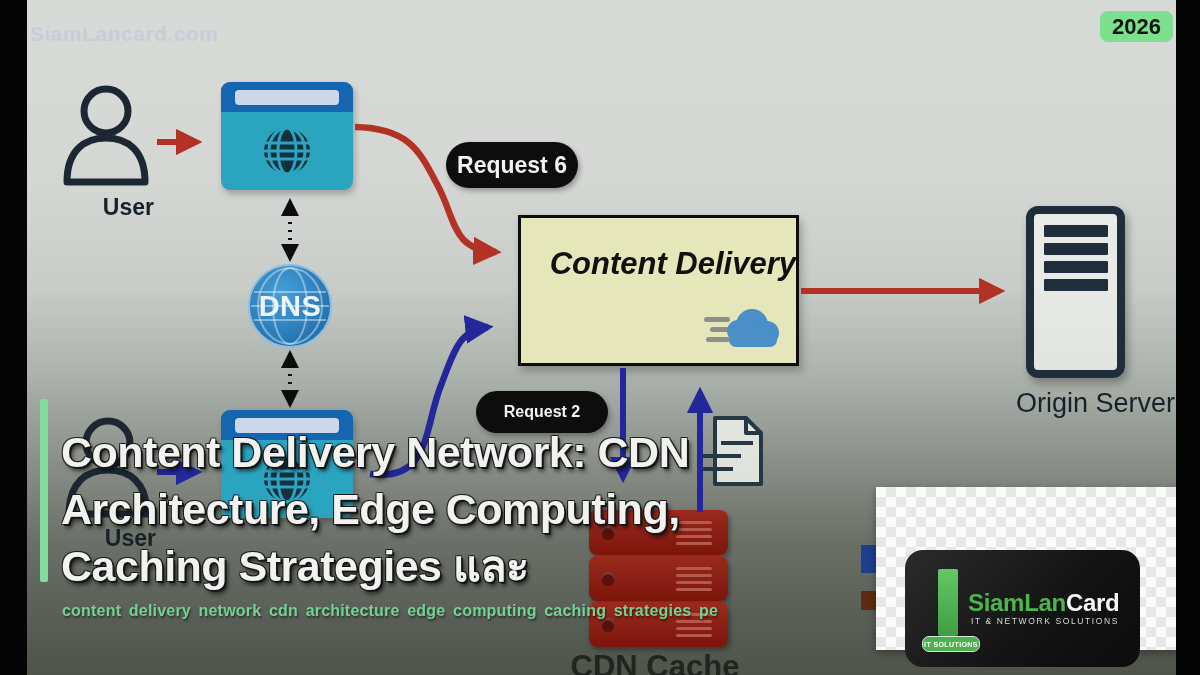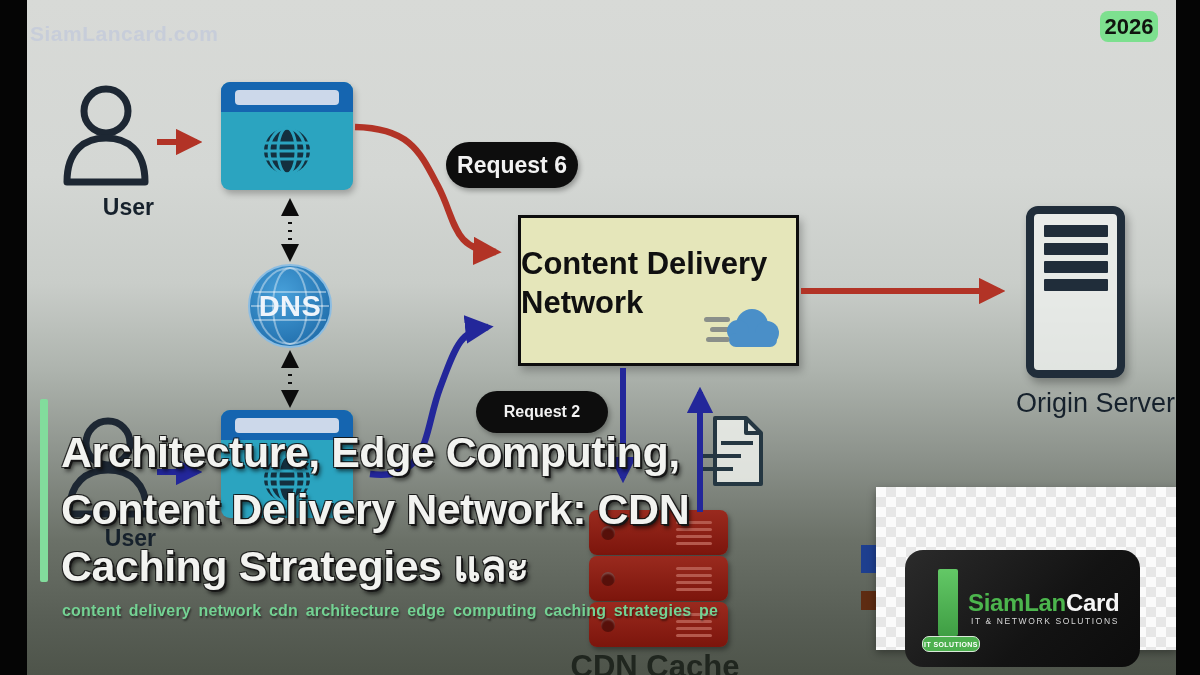--- a/index.html
+++ b/index.html
@@ -6,21 +6,21 @@
   #stage{position:relative;width:1200px;height:675px;overflow:hidden;
     font-family:"Liberation Sans",sans-serif;
     background:linear-gradient(180deg,#d8dad7 0%,#d4d7d4 26%,#c9cdc9 42%,#adb3ad 55%,#8b918a 68%,#6b7168 80%,#585e55 92%,#4e544a 100%);}
   .abs{position:absolute;}
   
   .bar-left{left:0;top:0;width:27px;height:675px;background:#050505;z-index:9;}
   .bar-right{left:1176px;top:0;width:24px;height:675px;background:#050505;z-index:9;}
   
   .watermark{left:30px;top:22px;font-size:21px;font-weight:bold;color:rgba(186,195,220,0.55);letter-spacing:.5px;z-index:2;}
   
-  .year-badge{left:1100px;top:11px;width:58px;height:31px;background:#7de08f;border-radius:8px;
+  .year-badge{left:1100px;top:11px;width:73px;height:31px;background:#7de08f;border-radius:8px;
     display:flex;align-items:center;justify-content:center;font-size:22px;font-weight:bold;color:#10140f;z-index:2;}
   
   .node-label{color:#16212c;font-weight:bold;text-align:right;z-index:2;}
   
   .browser{width:132px;height:108px;border-radius:9px;background:#2ba4c0;overflow:hidden;
     box-shadow:2px 4px 6px rgba(0,0,0,0.25);z-index:2;}
   .browser .tbar{height:30px;background:#1565b0;position:relative;}
   .browser .addr{position:absolute;left:14px;top:8px;right:14px;height:15px;background:#ccd8ea;border-radius:4px;}
   .browser .globe{position:absolute;left:50%;top:30px;bottom:0;transform:translateX(-50%);display:flex;align-items:center;}
   
@@ -28,21 +28,21 @@
   .dns-label{position:absolute;left:0;top:0;width:88px;height:88px;display:flex;align-items:center;justify-content:center;
     color:#eef4fb;font-size:29px;font-weight:bold;letter-spacing:.5px;}
   
   .pill{background:#0d0d0d;border-radius:999px;display:flex;align-items:center;justify-content:center;
     color:#f2f2f2;font-weight:bold;z-index:2;box-shadow:2px 3px 5px rgba(0,0,0,0.3);}
   .pill1{left:446px;top:142px;width:132px;height:46px;font-size:23px;}
   .pill2{left:476px;top:391px;width:132px;height:42px;font-size:16px;}
   
   .cdn-box{left:518px;top:215px;width:281px;height:151px;background:#e5e6ba;border:3px solid #0d0d0d;
     box-sizing:border-box;z-index:2;box-shadow:3px 5px 8px rgba(0,0,0,0.25);}
-  .cdn-box .txt{margin-top:26px;text-align:left;font-size:31px;font-weight:bold;color:#101010;line-height:39px;}
+  .cdn-box .txt{margin-top:26px;text-align:right;font-size:31px;font-weight:bold;color:#101010;line-height:39px;font-style:italic;}
   .cdn-cloud{position:absolute;right:10px;bottom:8px;}
   
   .origin{left:1026px;top:206px;width:99px;height:172px;border:8px solid #202d3a;border-radius:12px;
     background:rgba(240,242,239,0.78);box-sizing:border-box;z-index:2;box-shadow:3px 5px 8px rgba(0,0,0,0.3);
     display:flex;flex-direction:column;align-items:center;padding-top:11px;}
   .origin .slot{width:64px;height:12px;background:#202d3a;margin-bottom:6px;border-radius:1px;}
   
   .cache-unit{left:589px;width:139px;height:45px;border-radius:8px;
     background:linear-gradient(180deg,#9a2a1e 0%,#7c150c 100%);z-index:2;box-shadow:2px 3px 5px rgba(0,0,0,0.35);}
   .cache-unit .dot{position:absolute;left:12px;top:50%;margin-top:-7px;width:14px;height:14px;border-radius:50%;
@@ -152,21 +152,20 @@
     <path d="M9 98 C9 66 27 54 48 54 C69 54 87 66 87 98 Z" fill="none" stroke="#1d2733" stroke-width="7" stroke-linejoin="round"></path>
   </svg>
   <div class="abs node-label" style="left:60px;top:525px;width:96px;font-size:23px">User</div>
 
   <div class="abs pill pill1">Request 6</div>
   <div class="abs pill pill2">Request 2</div>
 
   <div class="abs cdn-box">
     <div class="txt">
       <div>Content Delivery</div>
-      <div>Network</div>
     </div>
     <svg class="cdn-cloud" width="84" height="52" viewBox="0 0 84 52">
       <g fill="#8a8f8a">
         <rect x="2" y="14" width="26" height="5" rx="2.5"></rect>
         <rect x="8" y="24" width="20" height="5" rx="2.5"></rect>
         <rect x="4" y="34" width="24" height="5" rx="2.5"></rect>
       </g>
       <g fill="#4a8fc8">
         <circle cx="50" cy="22" r="16"></circle>
         <circle cx="36" cy="28" r="11"></circle>
@@ -258,22 +257,22 @@
       <polygon points="281,368 299,368 290,350" fill="#0c0c0c"></polygon>
       <polygon points="281,390 299,390 290,408" fill="#0c0c0c"></polygon>
     </g>
   </svg>
 
   <div class="abs frag-blue"></div>
   <div class="abs frag-brown"></div>
 
   <div class="abs accent-bar"></div>
   <div class="abs title">
+    <div>Content Delivery Network: CDN</div>
     <div>Architecture, Edge Computing,</div>
-    <div>Content Delivery Network: CDN</div>
     <div>Caching Strategies และ</div>
   </div>
   <div class="abs subtitle">content delivery network cdn architecture edge computing caching strategies pe</div>
 
   <div class="abs logo-backdrop">
     <div class="logo-card">
       <div class="logo-green-bar"></div>
       <div class="logo-badge">IT SOLUTIONS</div>
       <div class="brand">
         <span class="g">SiamLan</span><span class="w">Card</span>

